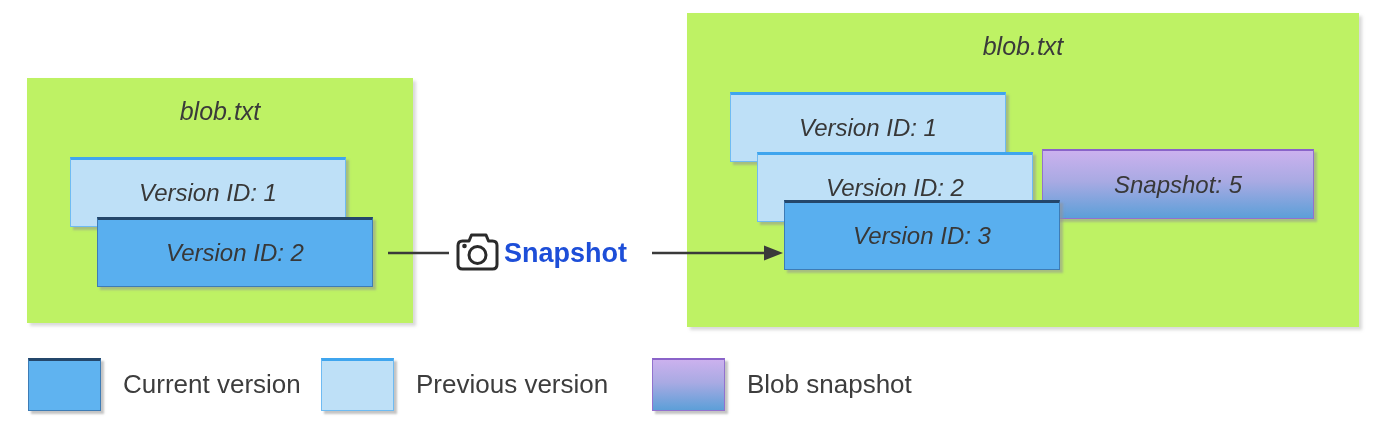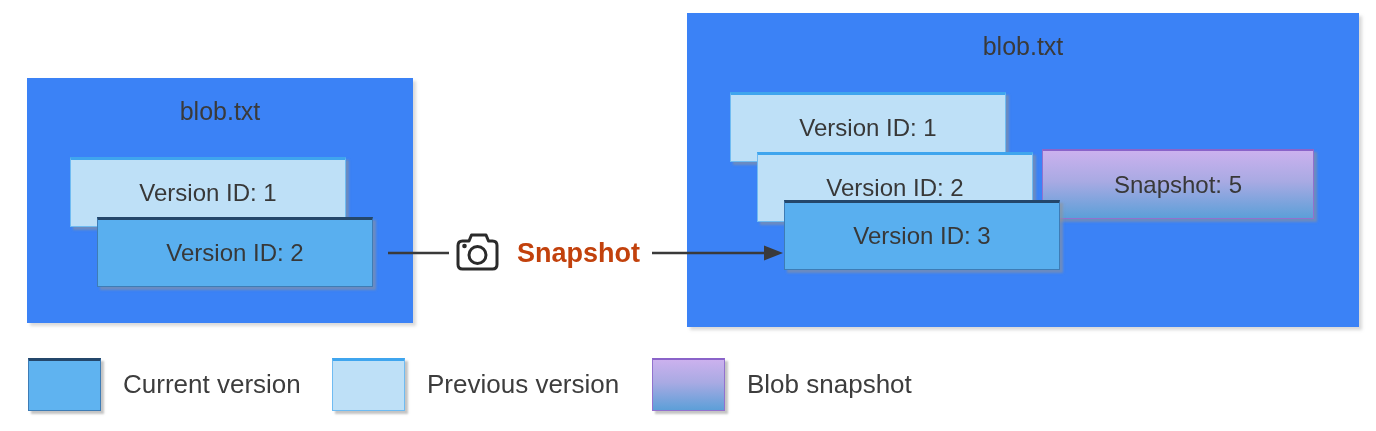--- a/index.html
+++ b/index.html
@@ -2,22 +2,23 @@
 <html><head>
 <meta charset="utf-8">
 <style>
   html,body { margin:0; padding:0; background:#ffffff; }
   .stage {
     position:relative; width:1376px; height:431px; background:#ffffff;
     font-family:"Liberation Sans","DejaVu Sans",sans-serif; overflow:hidden;
     color:#3a3a3a;
   }
   .panel {
-    position:absolute; background:#3b82f6;
+    position:absolute; background:#bef264;
     box-shadow:3px 3px 3px rgba(170,170,170,0.45);
+    font-style:italic;
   }
   .panel-title {
     position:absolute; left:0; right:0; top:19px; text-align:center;
     font-size:25px; color:#3a3a3a; line-height:28px;
   }
   .vbox {
     position:absolute; width:276px; height:70px; box-sizing:border-box;
     display:flex; align-items:center; justify-content:center;
     font-size:24px; color:#383838;
     box-shadow:3px 3px 2px rgba(148,148,148,0.55);
@@ -38,27 +39,27 @@
   #lbox1 { left:43px; top:79px; }
   #lbox2 { left:70px; top:139px; }
   
   #rbox1 { left:43px;  top:79px;  }
   #rbox2 { left:70px;  top:139px; }
   #rboxS { left:355px; top:136px; width:272px; }
   #rbox3 { left:97px;  top:187px; }
   .connector-lines { position:absolute; left:385px; top:239px; z-index:10; }
   .camera { position:absolute; left:455px; top:231px; z-index:10; }
   .snapshot-label {
-    position:absolute; left:517px; top:238px; z-index:10;
-    font-size:27px; font-weight:bold; color:#c2410c; line-height:30px;
+    position:absolute; left:504px; top:238px; z-index:10;
+    font-size:27px; font-weight:bold; color:#1d4ed8; line-height:30px;
     white-space:nowrap;
   }
   .legend-item { position:absolute; top:358px; display:flex; align-items:center; gap:22px; }
   #legend-current  { left:28px; }
-  #legend-previous { left:332px; }
+  #legend-previous { left:321px; }
   #legend-snapshot { left:652px; }
   .swatch {
     width:73px; height:53px; box-sizing:border-box;
     box-shadow:3px 3px 2px rgba(148,148,148,0.55);
   }
   .swatch.current  { background:#5fb3f0; border:1px solid #3e7cb5; border-top:3px solid #24476b; }
   .swatch.previous { background:#bee0f7; border:1px solid #6fbbf2; border-top:3px solid #3fa5ee; }
   .swatch.snapshot { background:linear-gradient(180deg,#cbb1ee 0%,#a9aae3 45%,#5c9fd8 100%); border:1px solid #9271ce; border-top:2px solid #8a63c9; }
   .legend-label { font-size:26px; color:#3d3d3d; white-space:nowrap; }
 </style>

